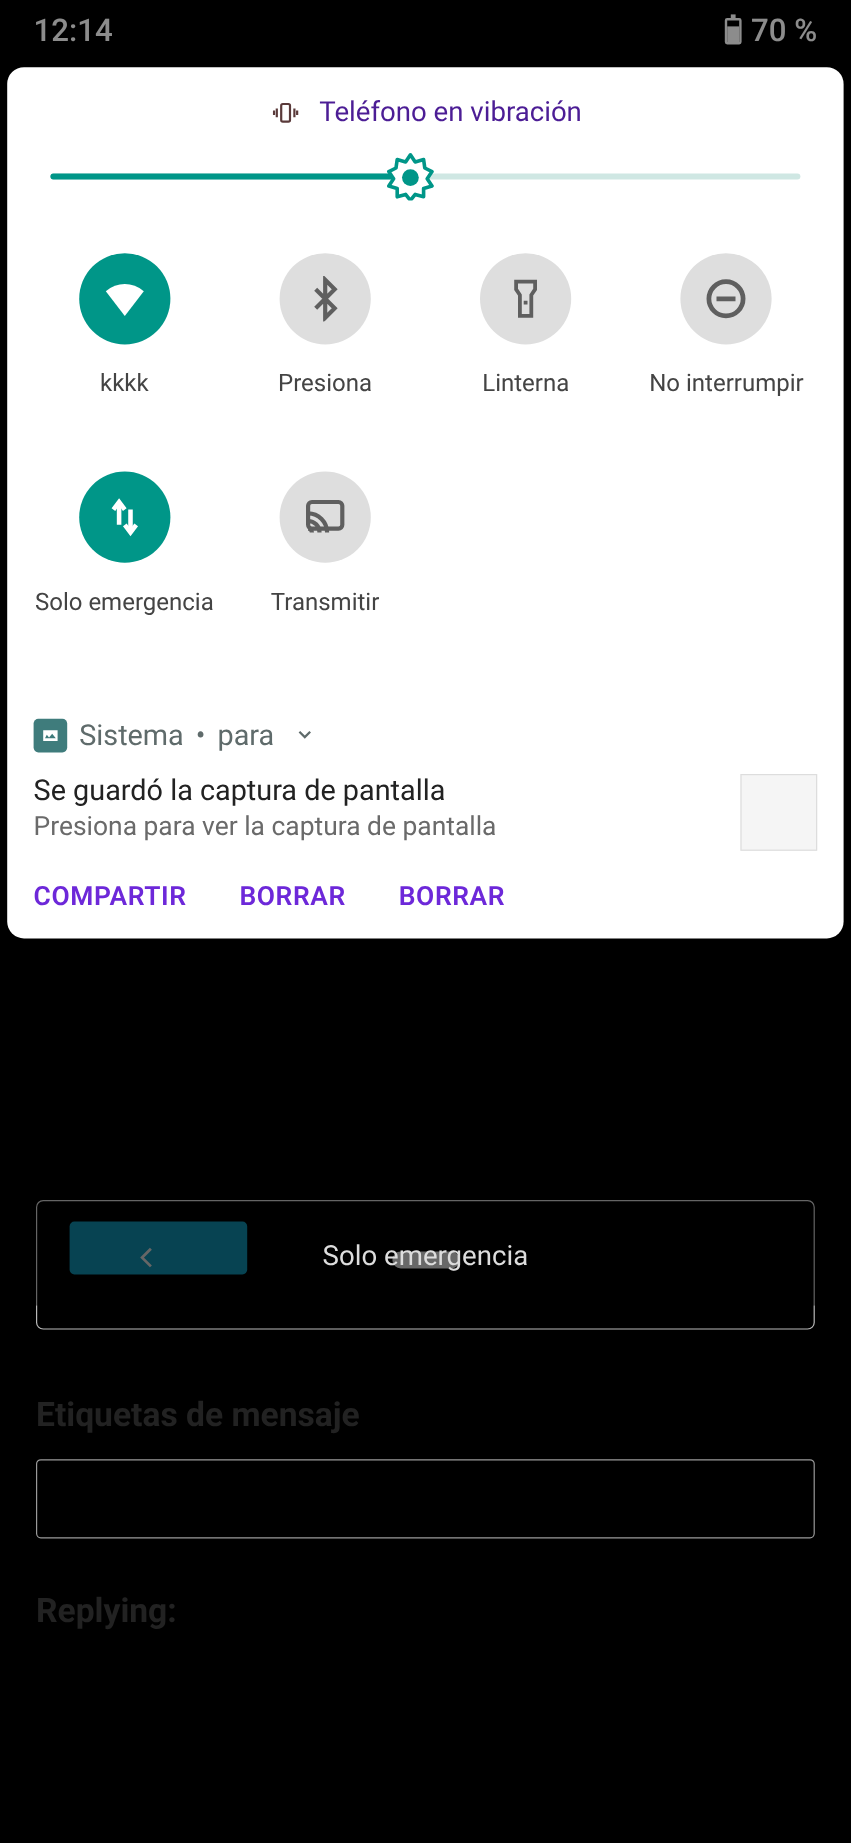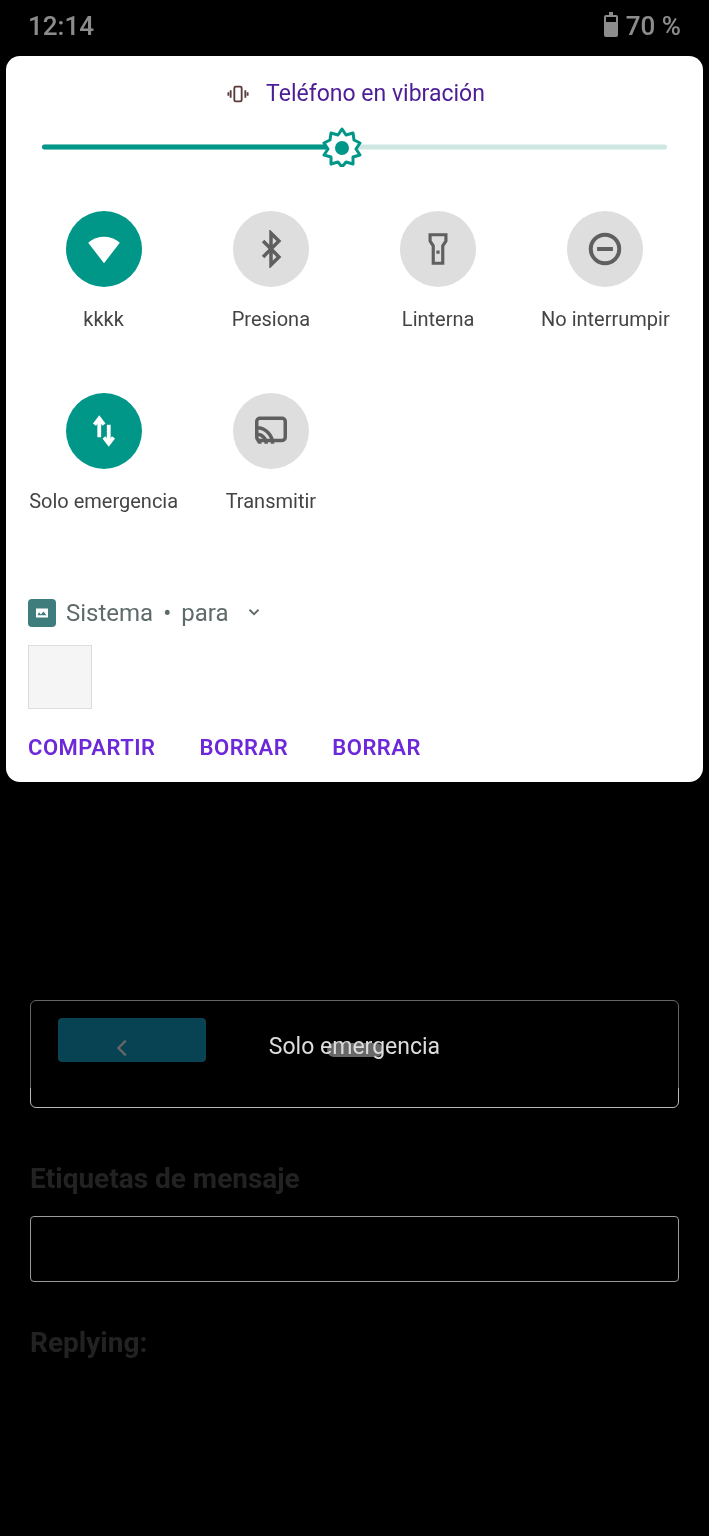--- a/index.html
+++ b/index.html
@@ -190,20 +190,24 @@
         <span>Sistema</span>
         <span>•</span>
         <span>para</span>
         <span class="notif-chevron">
           <svg width="18" height="18" viewBox="0 0 24 24" fill="none" stroke="#5f6b6b" stroke-width="2.5">
               <polyline points="6 9 12 15 18 9"></polyline>
             </svg>
         </span>
       </div>
       <div class="notif-body">
+        <div class="notif-text">
+          <div class="notif-title">Se guardó la captura de pantalla</div>
+          <div class="notif-sub">Presiona para ver la captura de pantalla</div>
+        </div>
         <div class="notif-thumb"></div>
       </div>
       <div class="notif-actions">
         <span>COMPARTIR</span>
         <span>BORRAR</span>
         <span>BORRAR</span>
       </div>
     </div>
 
   </div>

